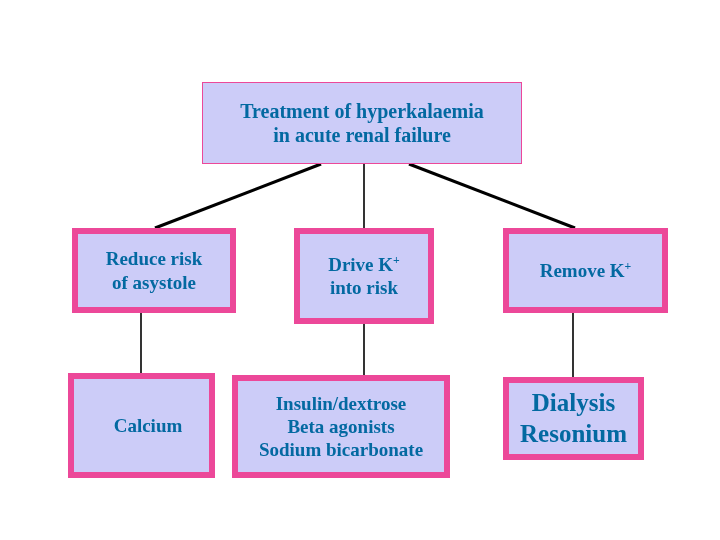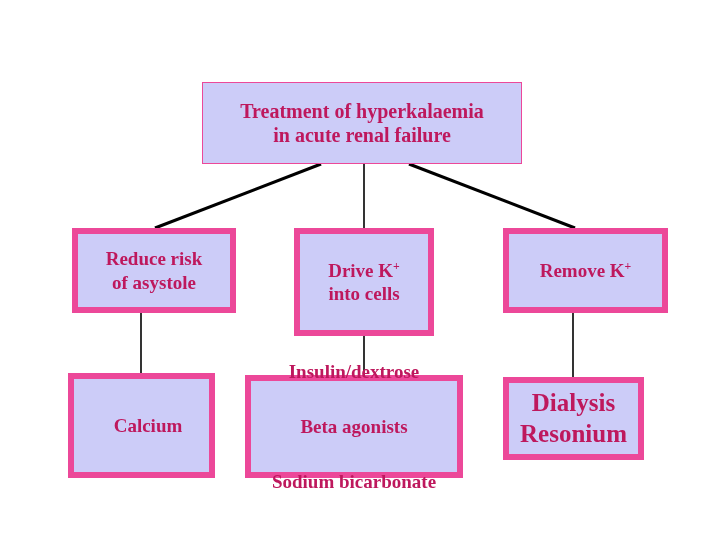--- a/index.html
+++ b/index.html
@@ -27,21 +27,21 @@
   .node {
     position: absolute;
     box-sizing: border-box;
     background: #ccccf8;
     border: 6px solid #ec4899;
     display: flex;
     flex-direction: column;
     align-items: center;
     justify-content: center;
     text-align: center;
-    color: #be185d;
+    color: #0369a1;
     font-weight: bold;
     line-height: 1.22;
     z-index: 2;
   }
   .node .line {
     display: block;
     white-space: nowrap;
   }
   sup {
     font-size: 0.62em;
@@ -65,47 +65,46 @@
     top: 228px;
     width: 164px;
     height: 85px;
     font-size: 19px;
     text-align: right;
   }
   #node-drive-k {
     left: 294px;
     top: 228px;
     width: 140px;
-    height: 108px;
+    height: 96px;
     font-size: 19px;
   }
   #node-remove-k {
     left: 503px;
     top: 228px;
     width: 165px;
     height: 85px;
     font-size: 19px;
   }
 
   
   #node-calcium {
     left: 68px;
     top: 373px;
     width: 147px;
     height: 105px;
     font-size: 19px;
     padding-left: 13px;
   }
   #node-insulin {
-    left: 245px;
+    left: 232px;
     top: 375px;
     width: 218px;
     height: 103px;
     font-size: 19px;
-    gap: 32px;
   }
   #node-dialysis {
     left: 503px;
     top: 377px;
     width: 141px;
     height: 83px;
     font-size: 25px;
   }
 </style>
 </head>
@@ -133,21 +132,21 @@
     <span class="line">in acute renal failure</span>
   </div>
 
   <div class="node" id="node-reduce-risk">
     <span class="line">Reduce risk</span>
     <span class="line">of asystole</span>
   </div>
 
   <div class="node" id="node-drive-k">
     <span class="line"><span>Drive K</span><sup>+</sup></span>
-    <span class="line">into cells</span>
+    <span class="line">into risk</span>
   </div>
 
   <div class="node" id="node-remove-k">
     <span class="line"><span>Remove K</span><sup>+</sup></span>
   </div>
 
   <div class="node" id="node-calcium">
     <span class="line">Calcium</span>
   </div>
 

